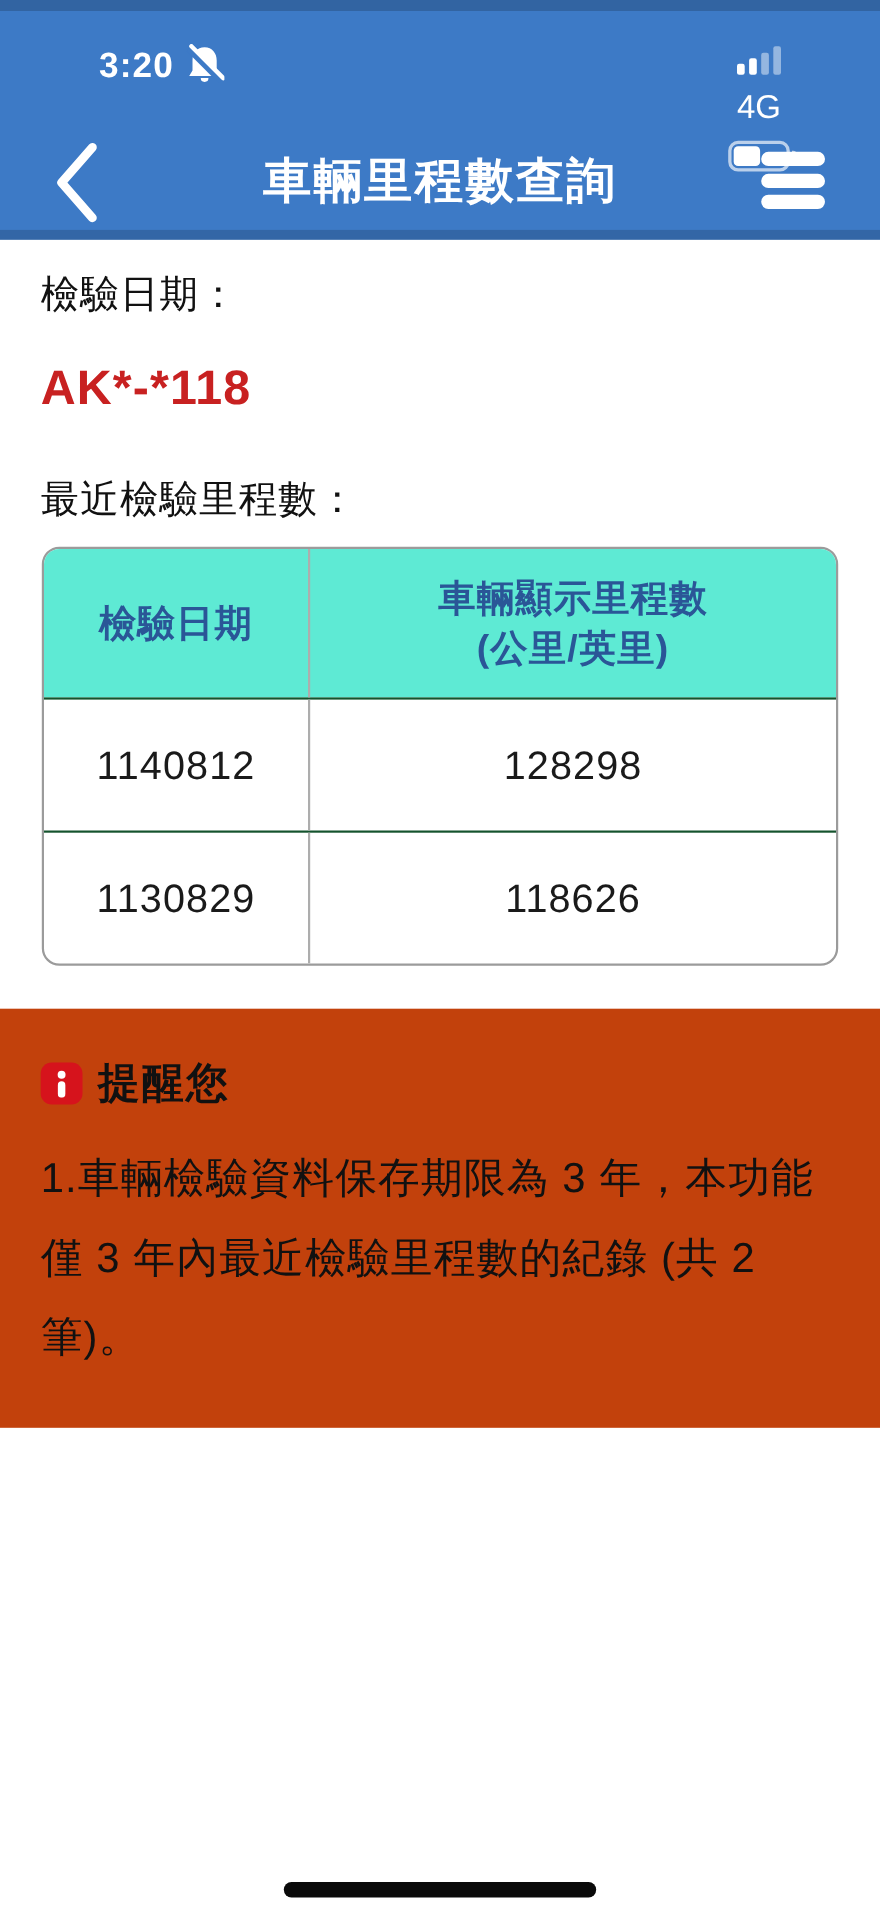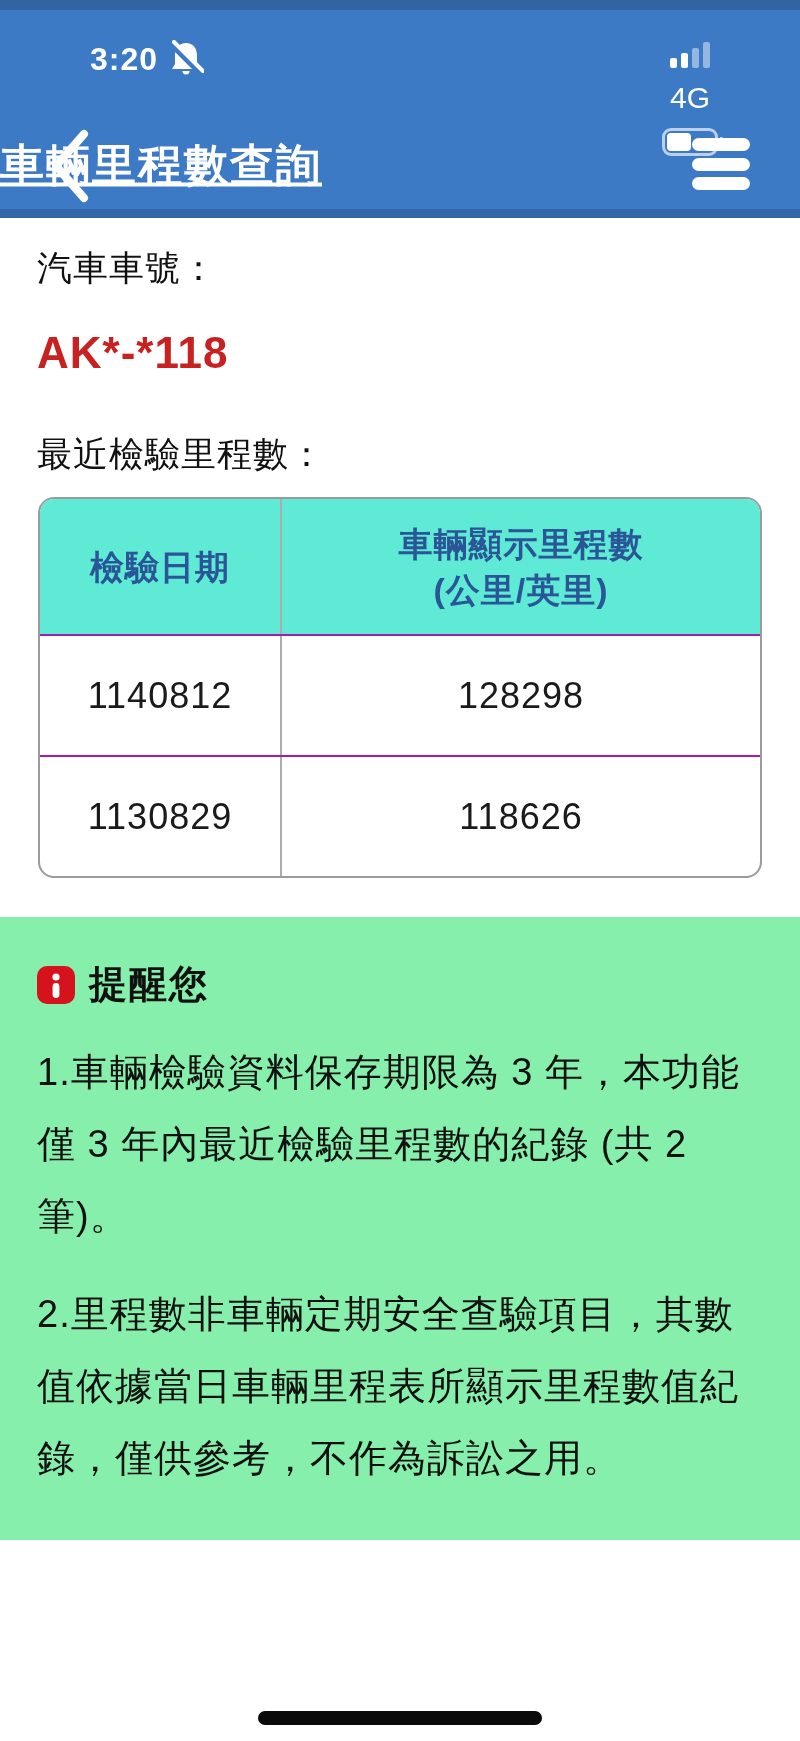--- a/index.html
+++ b/index.html
@@ -62,21 +62,21 @@
   .battery .nub {
     position:absolute; right:-6px; top:9px; width:4px; height:10px;
     background:rgba(255,255,255,0.65); border-radius:0 3px 3px 0;
   }
 
   .navbar { position:absolute; left:0; right:0; top:122px; height:86px; }
   .back-btn { position:absolute; left:48px; top:6px; width:44px; height:76px; cursor:pointer; background:none; border:none; }
   .back-btn svg { display:block; }
   .nav-title {
     position:absolute; left:0; right:0; top:50%; transform:translateY(-50%);
-    color:#ffffff; font-size:44px; font-weight:bold; letter-spacing:2px;text-decoration:underline;
+    text-align:center; color:#ffffff; font-size:44px; font-weight:bold; letter-spacing:2px;
   }
   .menu-btn {
     position:absolute; right:48px; top:14px; width:60px; height:56px;
     display:flex; flex-direction:column; justify-content:space-between;
     cursor:pointer; background:none; border:none; padding:2px 0;
   }
   .menu-btn .line { width:58px; height:13px; background:#ffffff; border-radius:7px; }
 
   
   .content { padding-top:28px; }
@@ -92,34 +92,34 @@
 
   
   .mileage-table {
     margin:21px 38px 0 38px;
     border:2px solid #9b9b9b;
     border-radius:16px;
     overflow:hidden;
     background:#ffffff;
   }
   .trow { display:grid; grid-template-columns:240px 1fr; }
-  .trow + .trow { border-top:2px solid #a21caf; }
+  .trow + .trow { border-top:2px solid #14532d; }
   .thead { background:#5eead4; }
   .cell {
     display:flex; flex-direction:column; align-items:center; justify-content:center;
     text-align:center; padding:10px 6px;
   }
   .cell + .cell { border-left:2px solid #adadad; }
   .thead .cell { height:135px; color:#2a5697; font-size:34px; font-weight:600; line-height:46px; letter-spacing:1px; }
   .tbody-row .cell { height:119px; color:#1a1a1a; font-size:36px; font-weight:500; letter-spacing:1px; }
 
   
   .notice {
     margin-top:39px;
-    background:#86efac;
+    background:#c2410c;
     padding:42px 37px 46px 37px;
   }
   .notice-heading { display:flex; align-items:center; gap:14px; }
   .notice-icon {
     width:38px; height:38px; border-radius:10px; background:#d6131c;
     display:flex; align-items:center; justify-content:center; flex:0 0 auto;
   }
   .notice-icon svg { display:block; }
   .notice-title { font-size:38px; font-weight:bold; color:#111111; letter-spacing:2px; }
   .notice-item {
@@ -188,21 +188,21 @@
       <button class="menu-btn" aria-label="menu">
         <span class="line"></span>
         <span class="line"></span>
         <span class="line"></span>
       </button>
     </div>
   </div>
 
   <div class="content">
 
-    <p class="field-label">汽車車號：</p>
+    <p class="field-label">檢驗日期：</p>
     <p class="plate-value">AK*-*118</p>
 
     <p class="field-label mileage-label">最近檢驗里程數：</p>
 
     <div class="mileage-table">
       <div class="trow thead">
         <div class="cell">檢驗日期</div>
         <div class="cell">
           <span>車輛顯示里程數</span>
           <span>(公里/英里)</span>
@@ -222,19 +222,18 @@
       <div class="notice-heading">
         <span class="notice-icon">
           <svg width="22" height="26" viewBox="0 0 22 26">
             <circle cx="11" cy="5" r="3.6" fill="#ffffff"></circle>
             <rect x="7.6" y="11" width="6.8" height="15" rx="3.4" fill="#ffffff"></rect>
           </svg>
         </span>
         <span class="notice-title">提醒您</span>
       </div>
       <p class="notice-item">1.車輛檢驗資料保存期限為 3 年，本功能僅 3 年內最近檢驗里程數的紀錄 (共 2 筆)。</p>
-      <p class="notice-item">2.里程數非車輛定期安全查驗項目，其數值依據當日車輛里程表所顯示里程數值紀錄，僅供參考，不作為訴訟之用。</p>
     </div>
 
   </div>
 
   <div class="home-indicator"></div>
 </div>
 
 </body></html>

